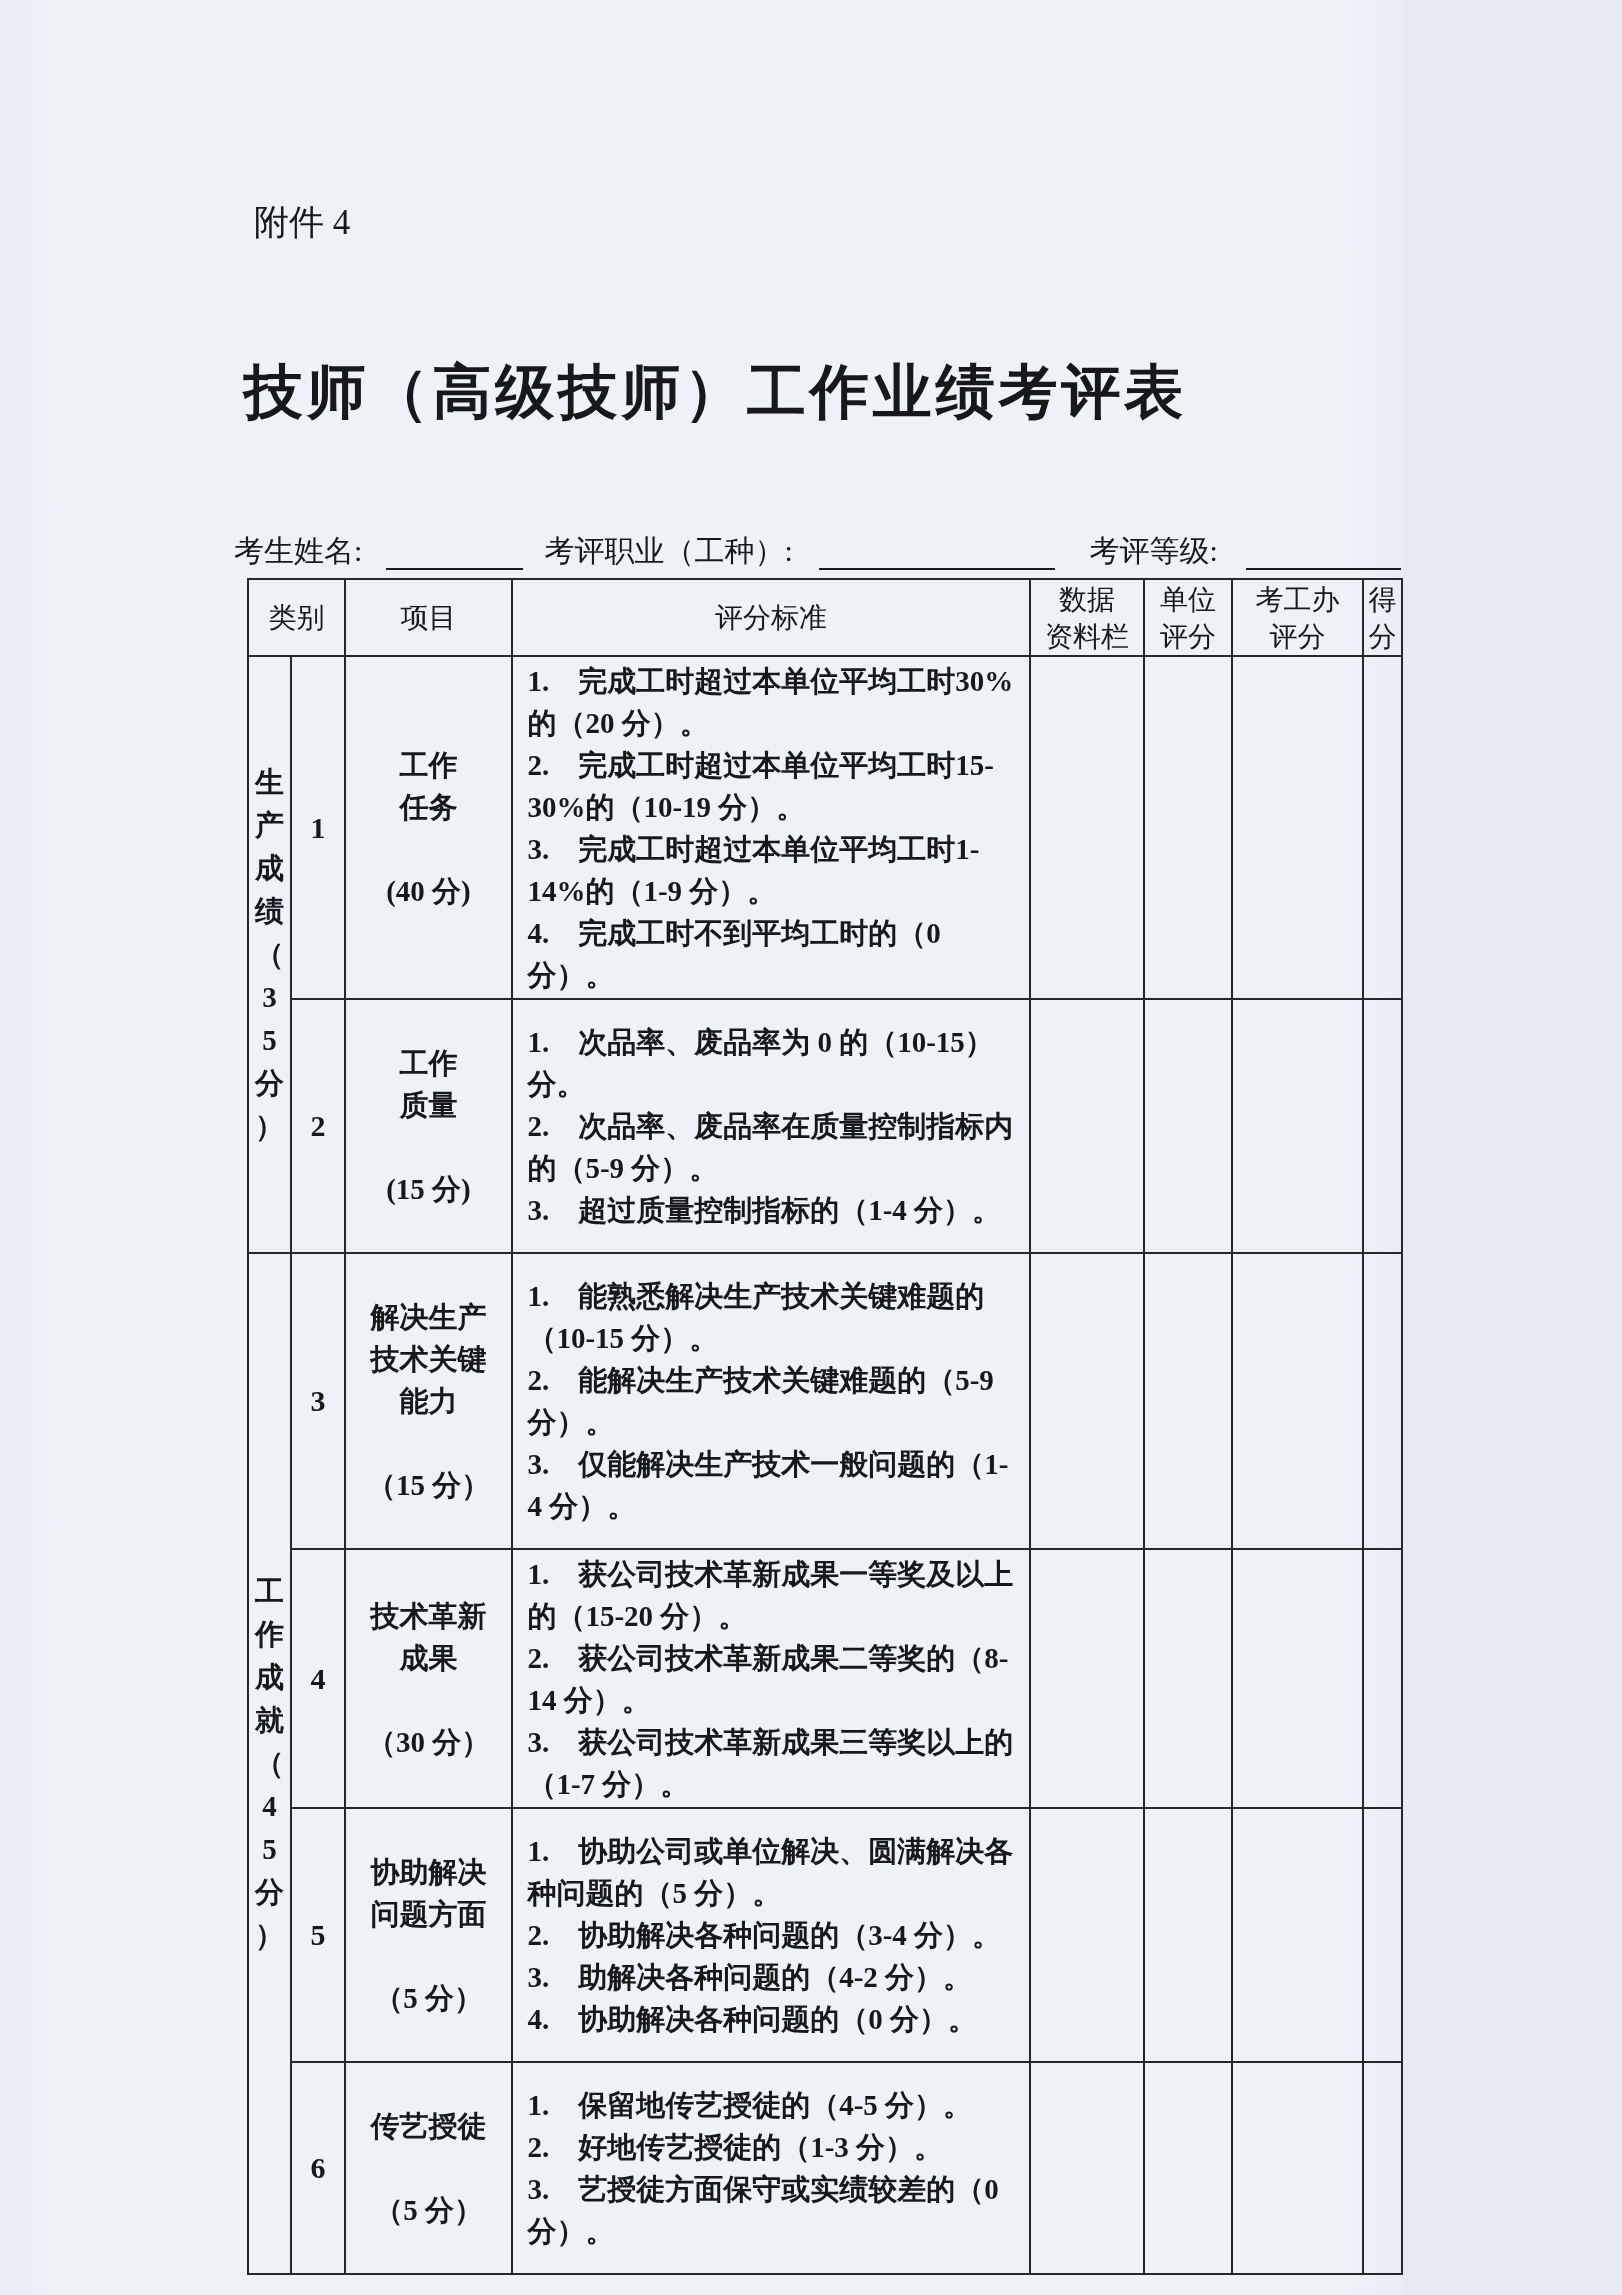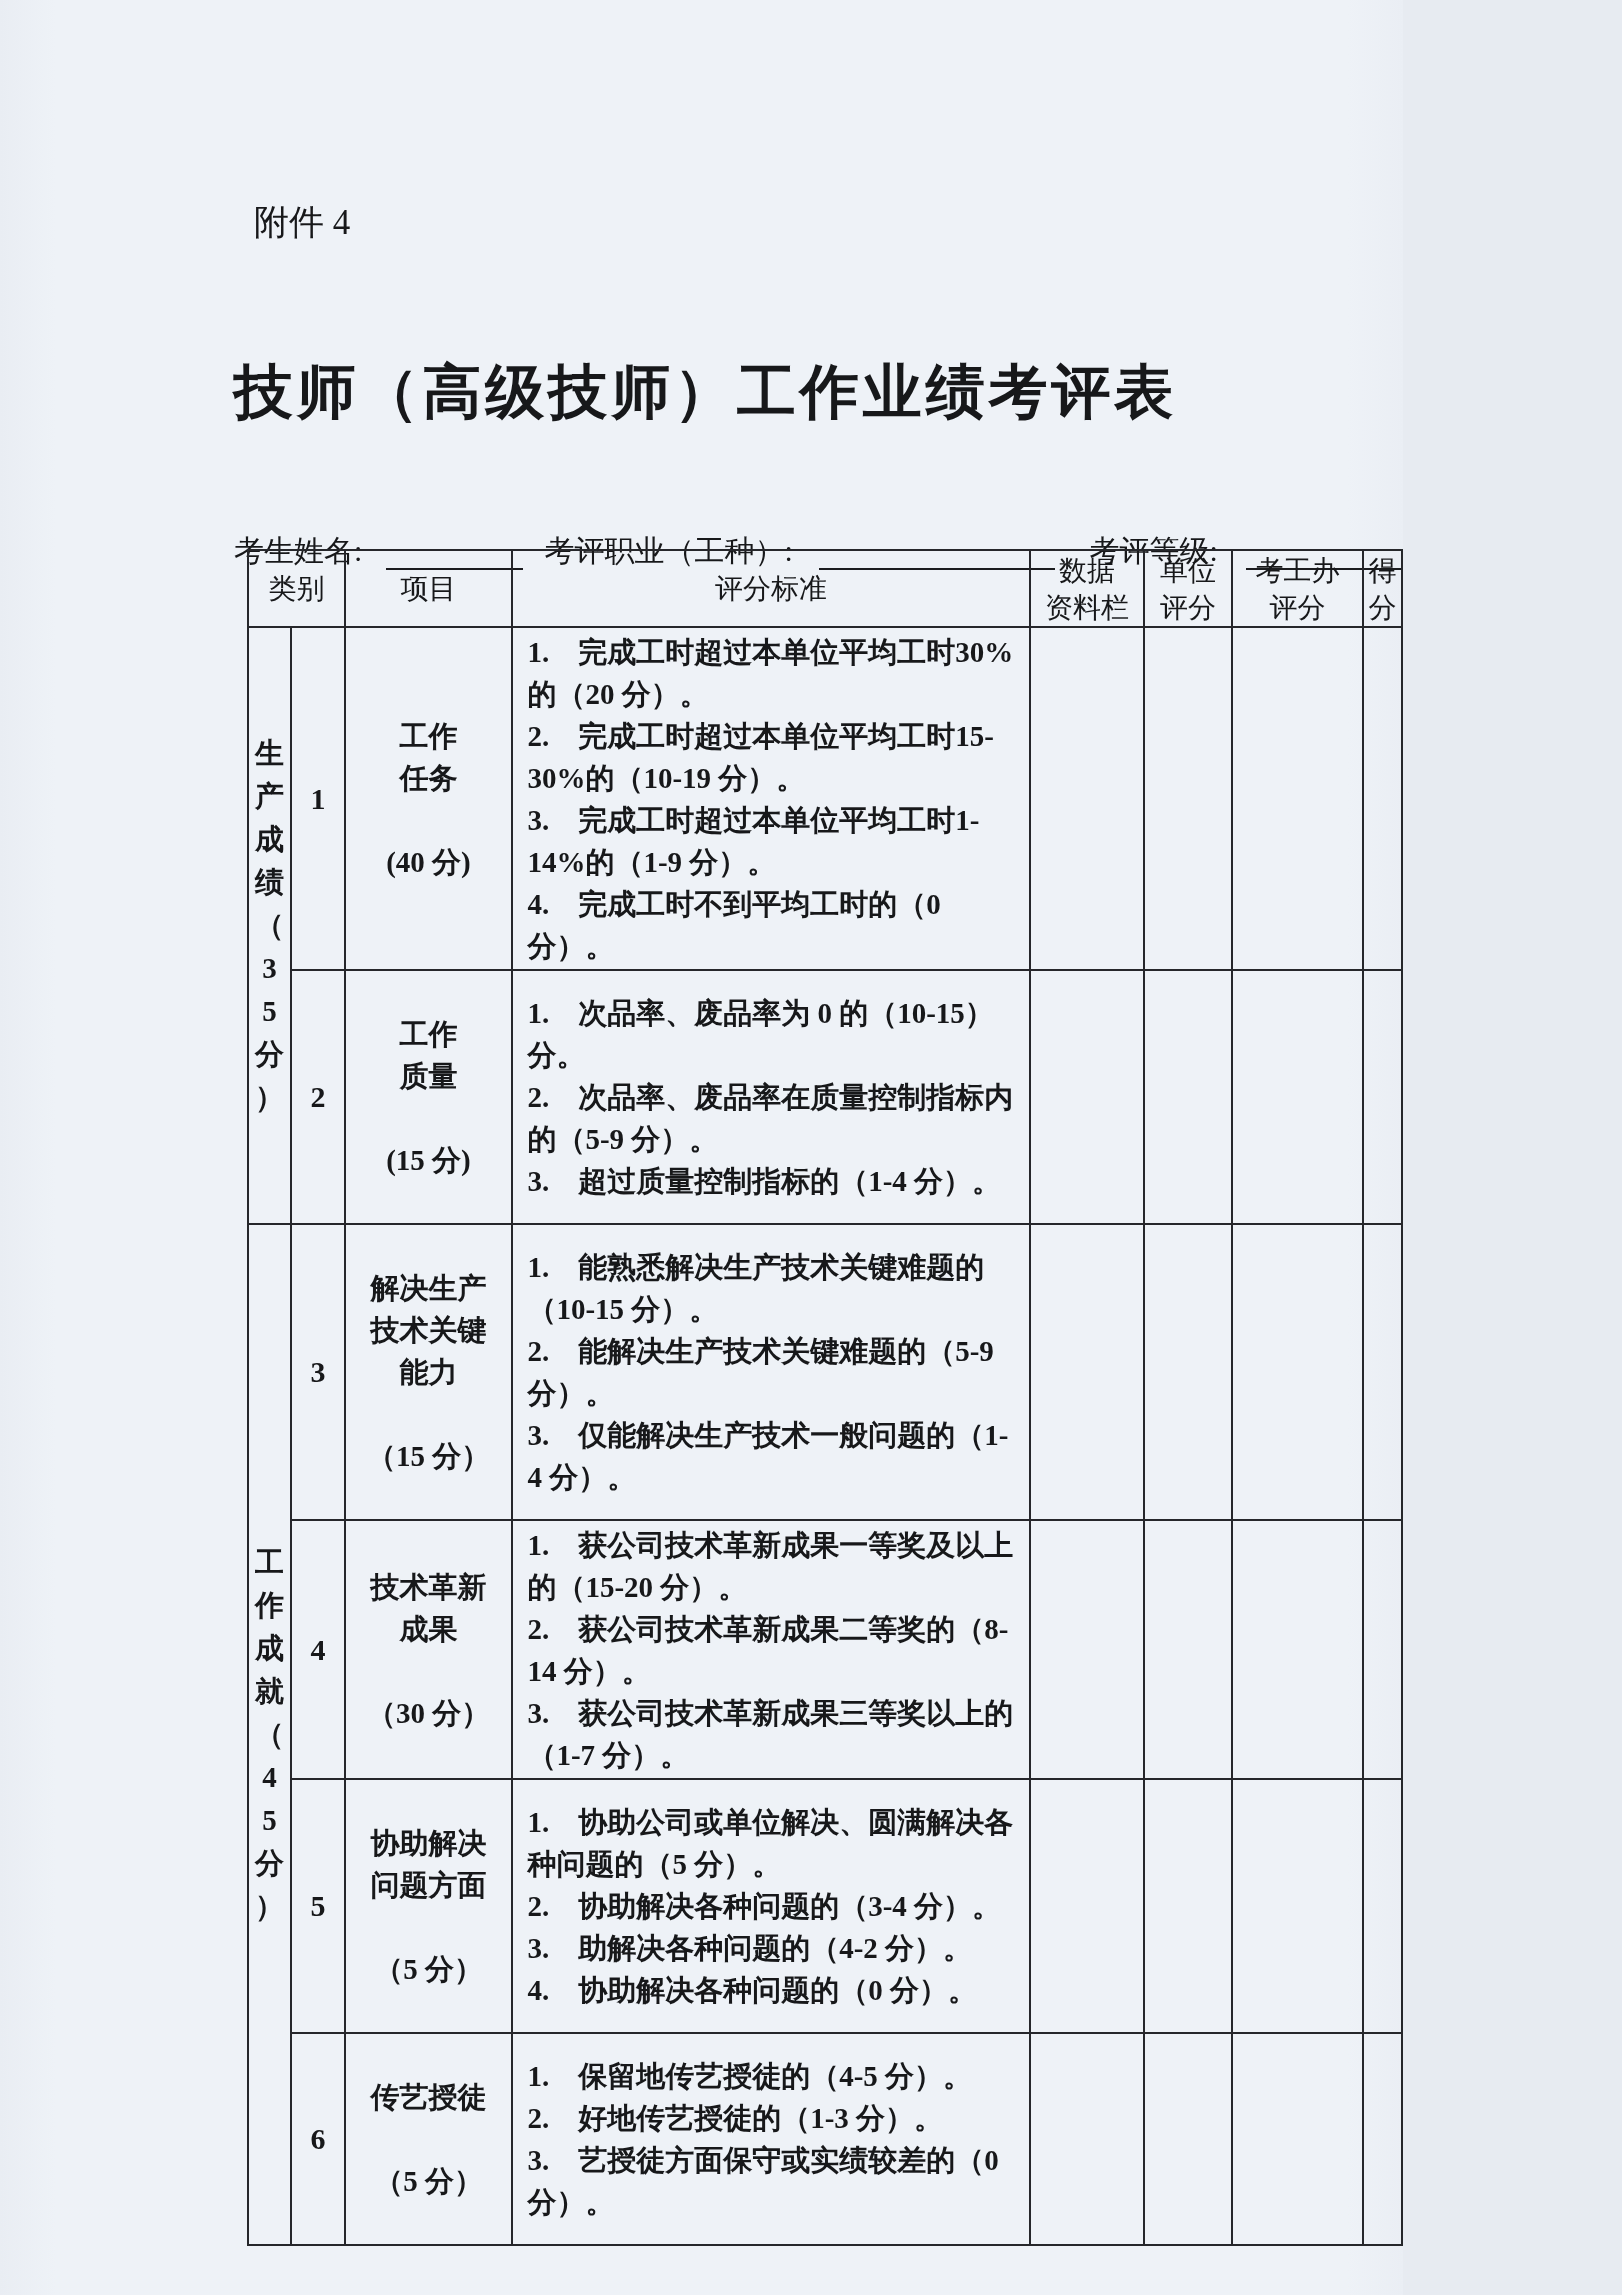--- a/index.html
+++ b/index.html
@@ -14,21 +14,21 @@
   }
   .attachment {
     position: absolute;
     left: 254px;
     top: 200px;
     font-size: 35px;
     line-height: 46px;
   }
   .title {
     position: absolute;
-    left: 4px;
+    left: 14px;
     top: 353px;
     width: 100%;
     margin: 0;
     text-align: center;
     font-size: 59px;
     font-weight: 700;
     letter-spacing: 3.9px;
   }
   .form-line {
     position: absolute;
@@ -47,21 +47,21 @@
     border-bottom: 2.6px solid #1b1c1f;
     height: 35px;
   }
   .blank-name  { width: 137px; margin: 0 5.2px 0 7.9px; }
   .blank-occ   { width: 236px; margin: 0 18.3px 0 10.5px; }
   .blank-level { flex: 1; margin-left: 11.8px; }
 
   table.eval-table {
     position: absolute;
     left: 247px;
-    top: 549px;
+    top: 578px;
     width: 1153px;
     border-collapse: collapse;
     table-layout: fixed;
     border: 2.6px solid #26272b;
   }
   .eval-table th, .eval-table td {
     border: 2px solid #26272b;
     overflow: hidden;
     font-weight: bold;
   }

